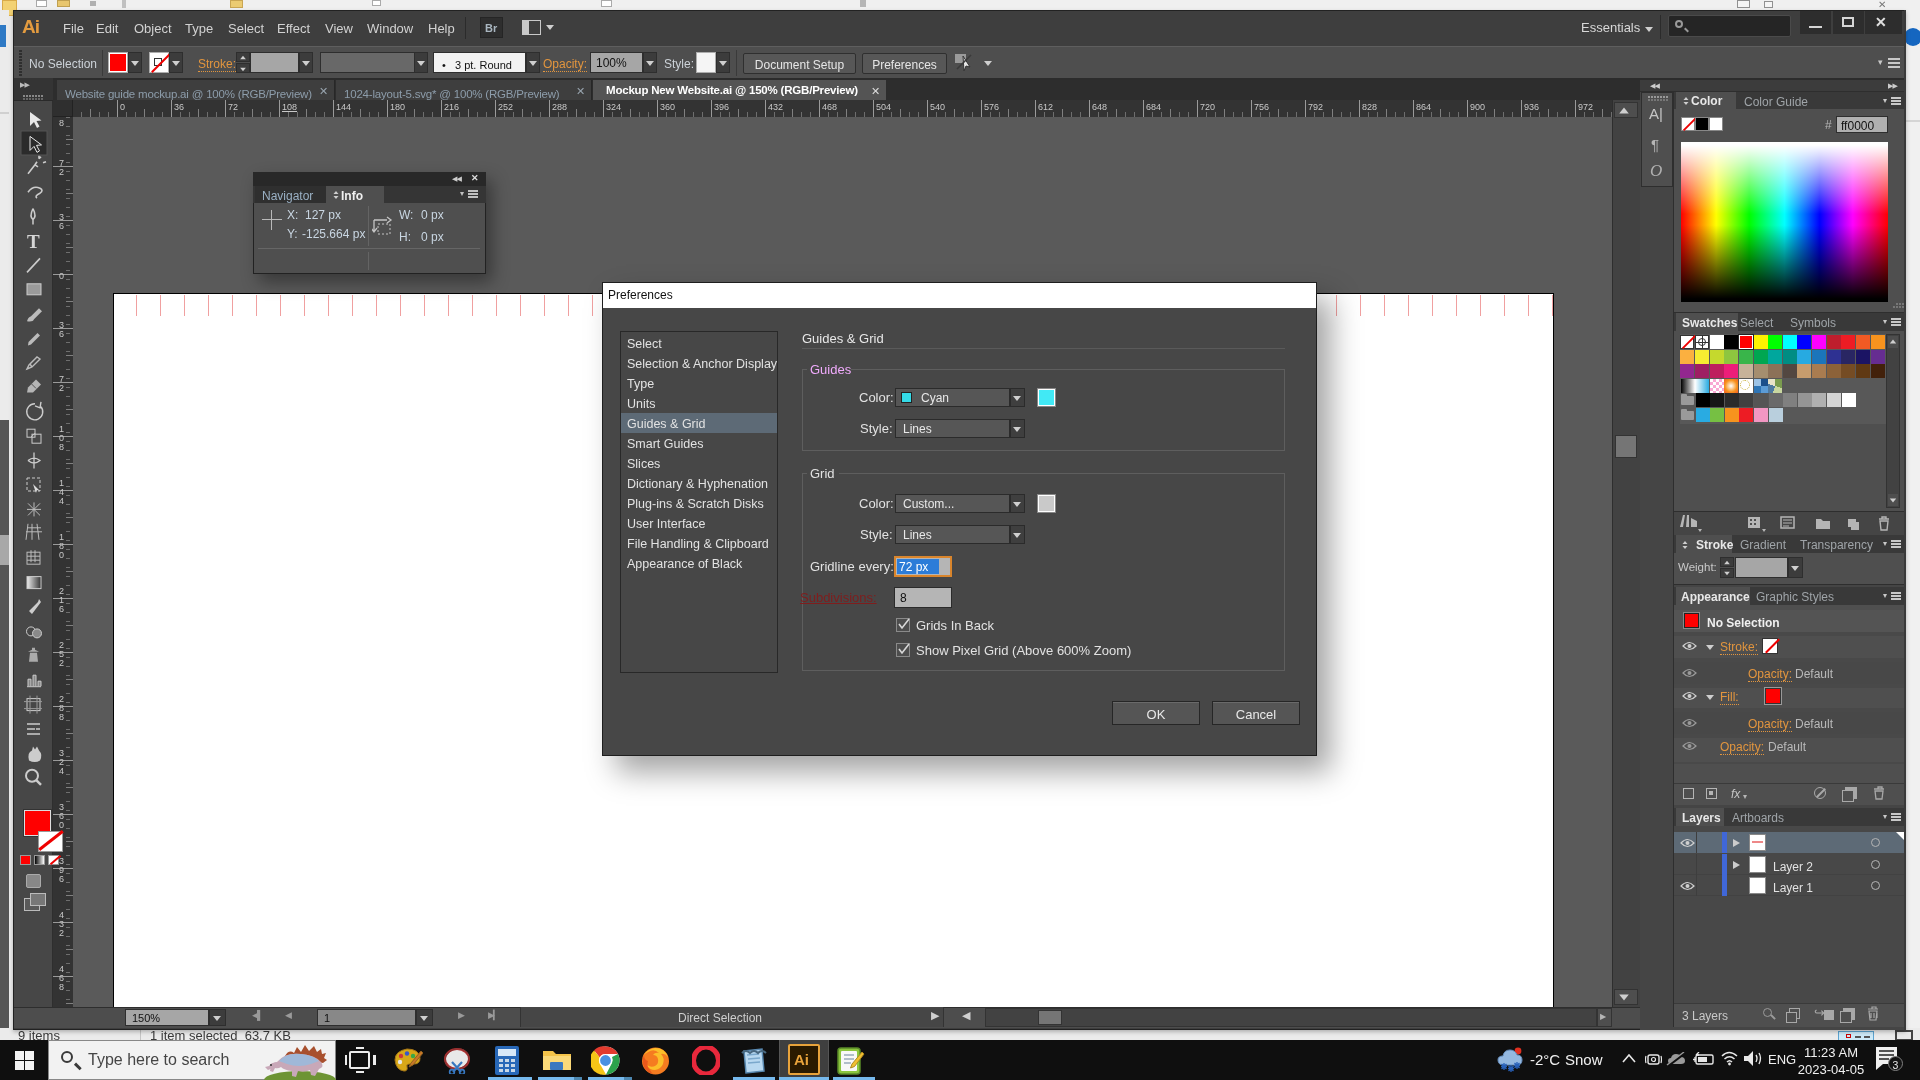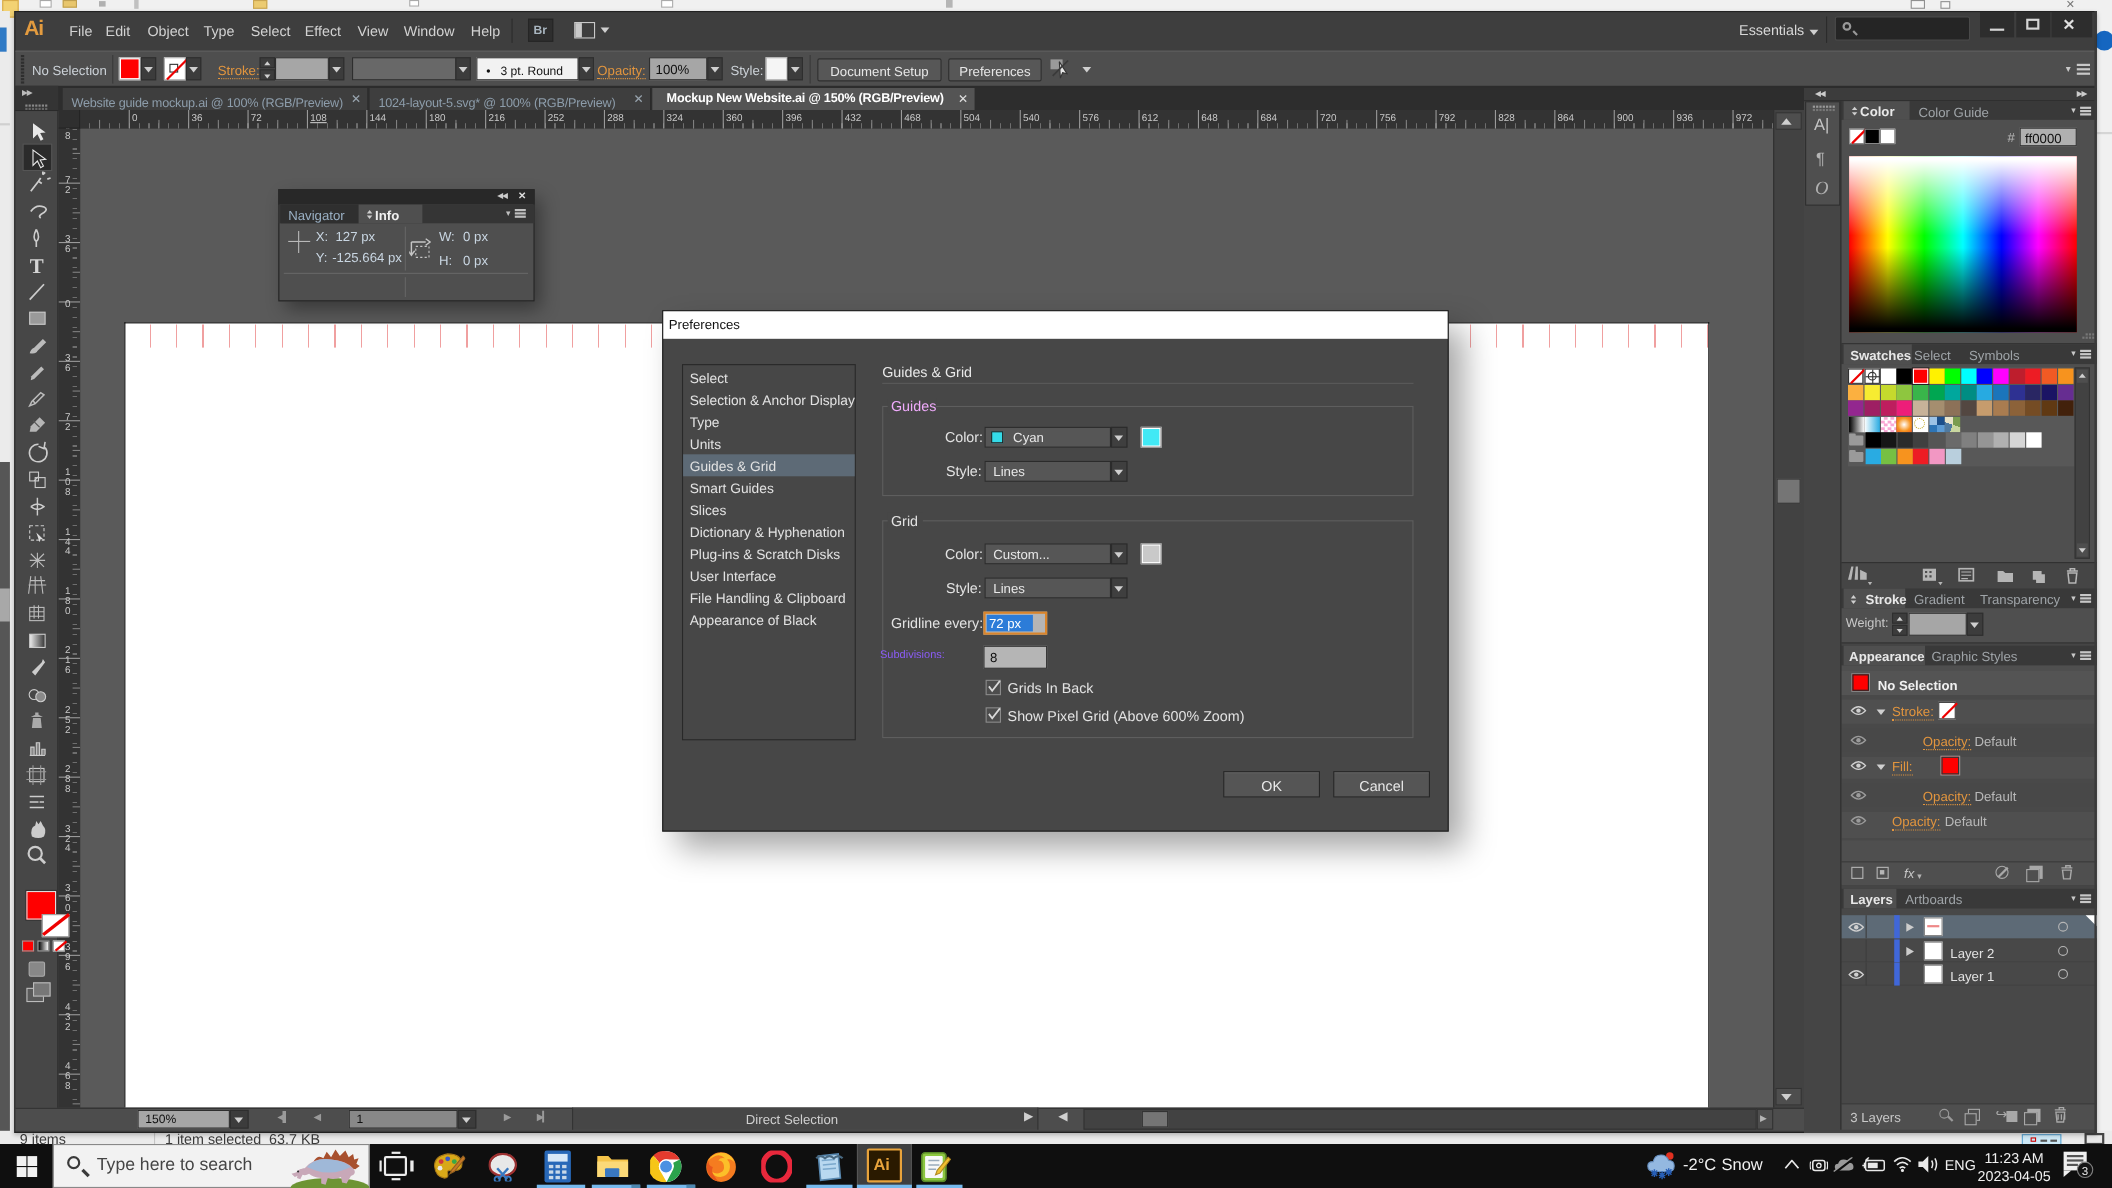--- a/index.html
+++ b/index.html
@@ -806,21 +806,21 @@
   </div>
 <div class="t" style="left:860px;top:528px;font-size:13px;color:#e2e2e2;">Style:</div>
 <div class="" style="left:895px;top:525px;width:115px;height:19px;background:#565656;border:1px solid #2b2b2b;"></div>
 <div class="t" style="left:903px;top:529px;font-size:12px;color:#e8e8e8;">Lines</div>
 <div class="" style="left:1010px;top:525px;width:15px;height:19px;background:#3f3f3f;border:1px solid #2b2b2b;"></div>
 <div class="car" style="left:1013px;top:533px;width:0px;height:0px;"></div>
 <div class="t" style="left:810px;top:560px;font-size:13px;color:#e2e2e2;">Gridline every:</div>
 <div class="" style="left:894px;top:556px;width:58px;height:21px;background:#b5b5b5;border:2px solid #d9852c;"></div>
 <div class="" style="left:897px;top:559px;width:42px;height:15px;background:#2c7cd8;"></div>
 <div class="t" style="left:899px;top:561px;font-size:12px;color:#fff;">72 px</div>
-<div class="t" style="left:800px;top:591px;font-size:10px;color:#8b5cf6;">Subdivisions:</div>
+<div class="t" style="left:800px;top:591px;font-size:13px;color:#7f1d1d;text-decoration:underline;">Subdivisions:</div>
 <div class="" style="left:894px;top:587px;width:58px;height:21px;background:#b5b5b5;border:1px solid #2b2b2b;"></div>
 <div class="t" style="left:900px;top:592px;font-size:12px;color:#111;">8</div>
 <div class="" style="left:896px;top:618px;width:14px;height:14px;background:#4d4d4d;border:1px solid #8a8a8a;"></div>
 <svg style="position:absolute;left:897px;top:617px;" width="14" height="14" viewBox="0 0 14 14">
     <path d="M2 7 l3 4 l7 -9" stroke="#d8d8d8" stroke-width="1.6" fill="none"></path>
   </svg>
 <div class="t" style="left:916px;top:619px;font-size:13px;color:#e2e2e2;">Grids In Back</div>
 <div class="" style="left:896px;top:643px;width:14px;height:14px;background:#4d4d4d;border:1px solid #8a8a8a;"></div>
 <svg style="position:absolute;left:897px;top:642px;" width="14" height="14" viewBox="0 0 14 14">
     <path d="M2 7 l3 4 l7 -9" stroke="#d8d8d8" stroke-width="1.6" fill="none"></path>

